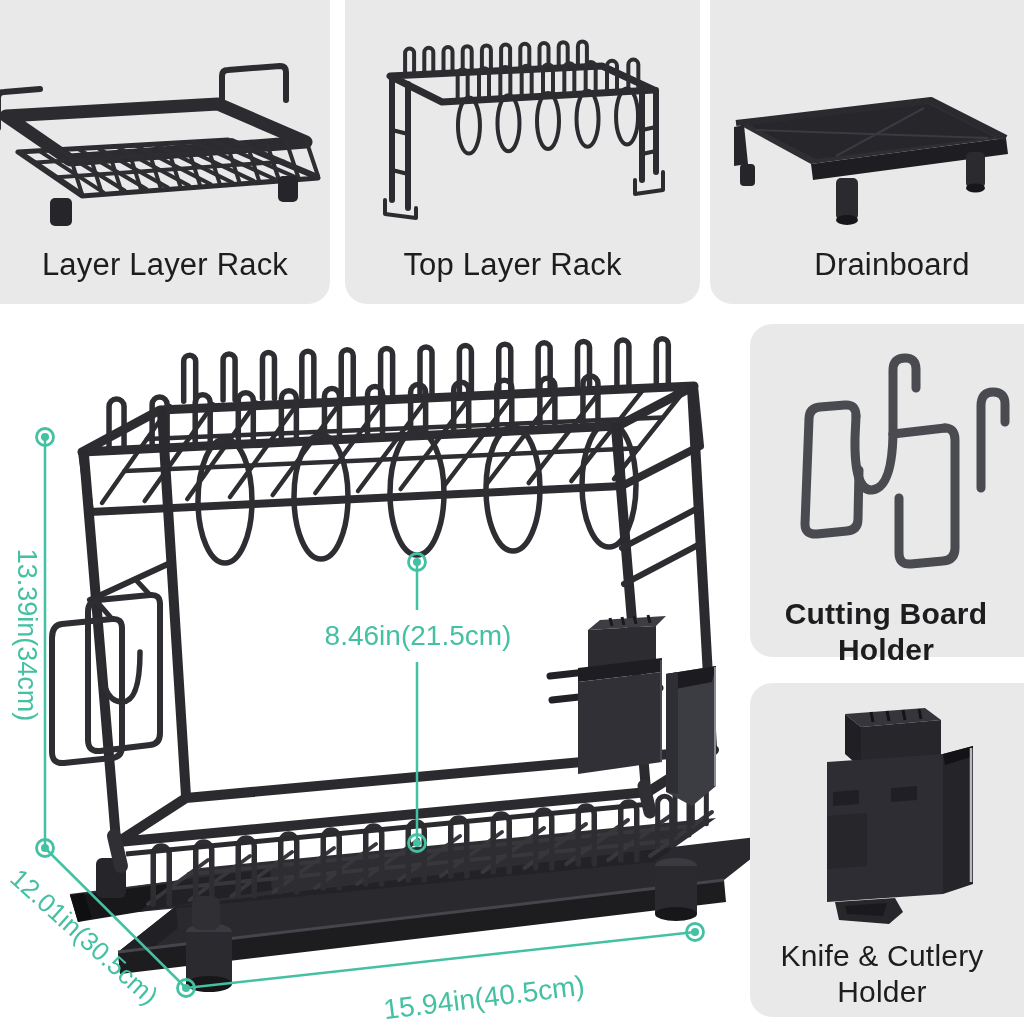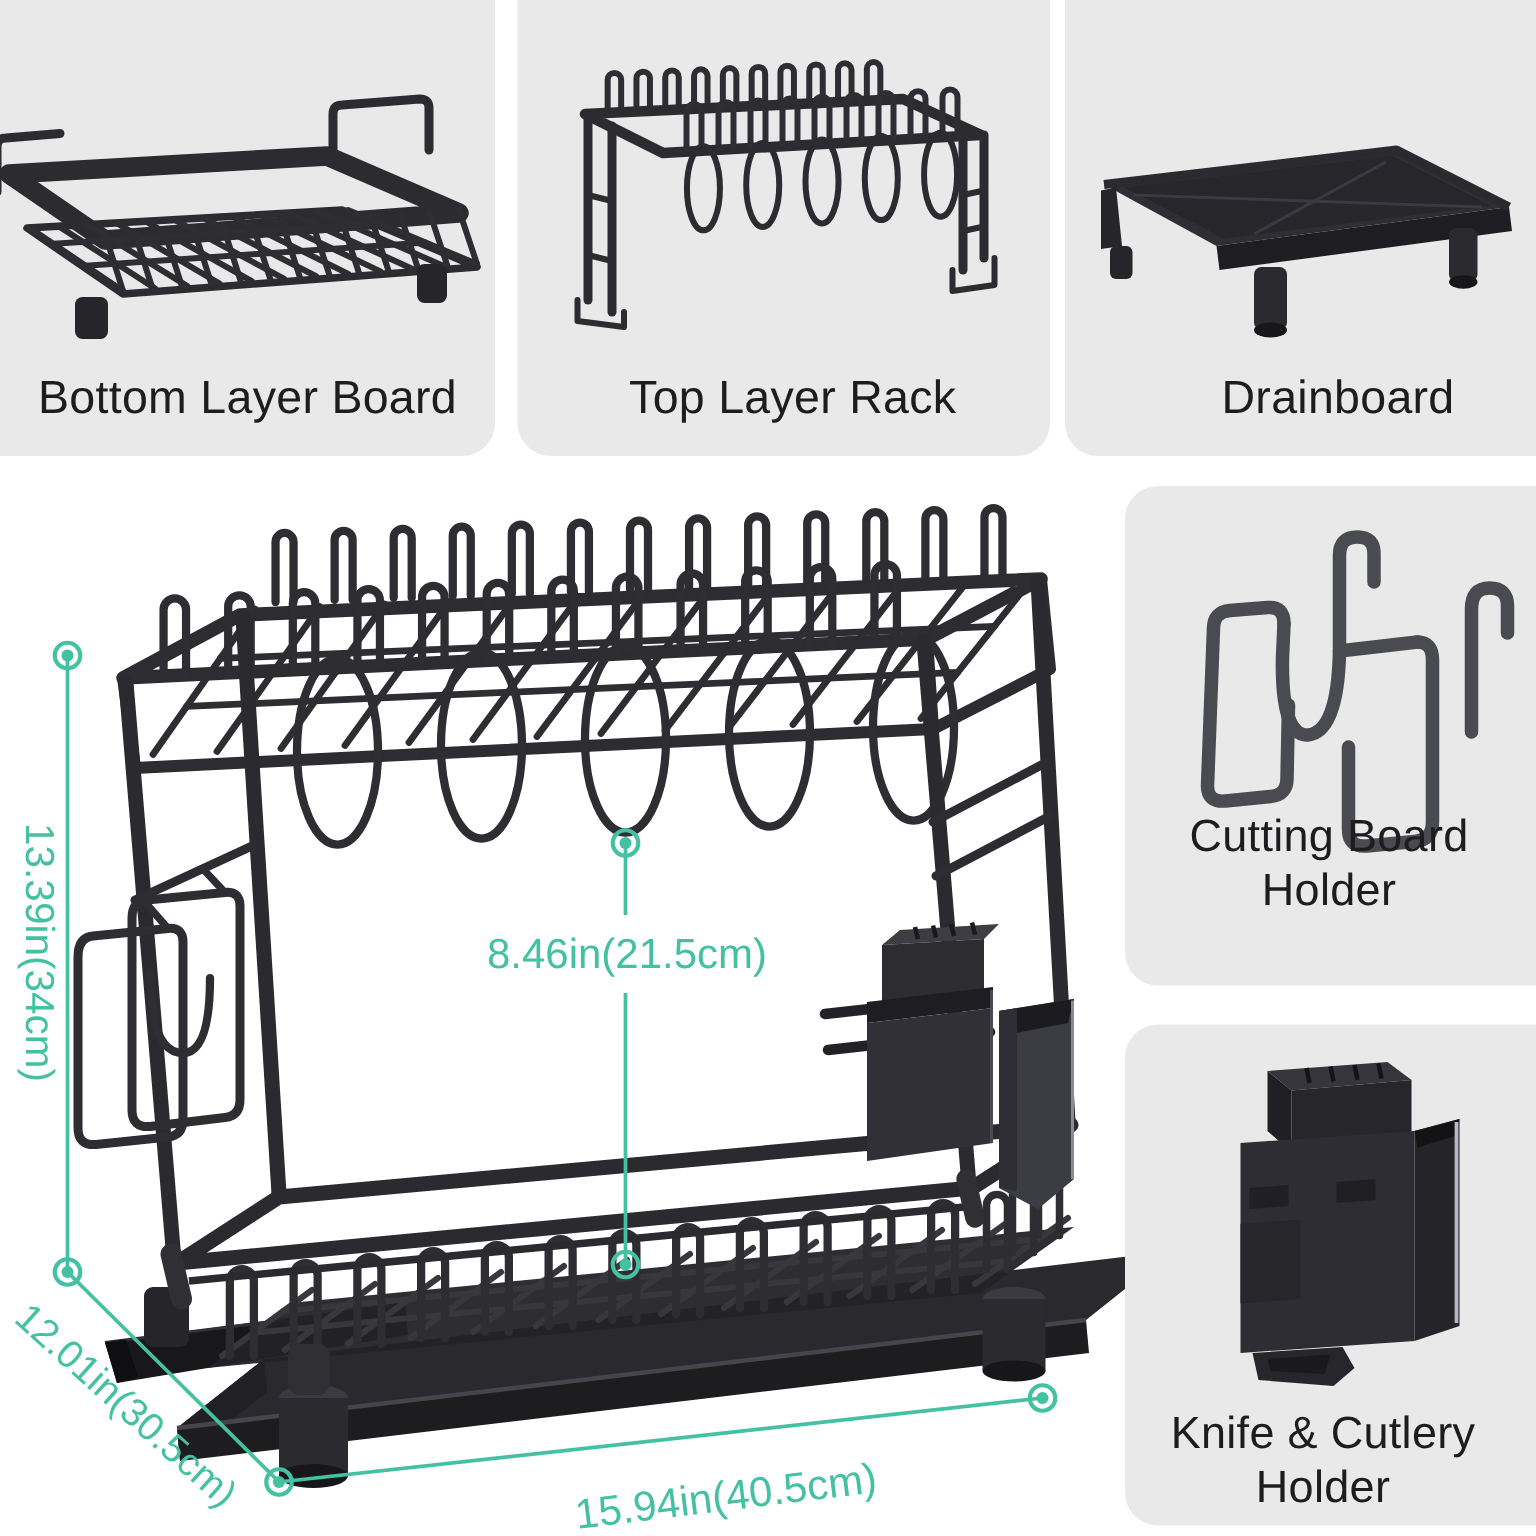--- a/index.html
+++ b/index.html
@@ -352,22 +352,22 @@
       <circle cx="417" cy="562" r="4" fill="#44c0a2"></circle>
       <circle cx="417" cy="843" r="8.5" fill="none" stroke="#44c0a2" stroke-width="2.8"></circle>
       <circle cx="417" cy="843" r="4" fill="#44c0a2"></circle>
       <circle cx="186" cy="988" r="8.5" fill="none" stroke="#44c0a2" stroke-width="2.8"></circle>
       <circle cx="186" cy="988" r="4" fill="#44c0a2"></circle>
       <circle cx="695" cy="932" r="8.5" fill="none" stroke="#44c0a2" stroke-width="2.8"></circle>
       <circle cx="695" cy="932" r="4" fill="#44c0a2"></circle>
     </g>
 </svg>
 
-<div class="card-label" style="left:0;top:246px;width:330px;">Bottom Layer Board</div>
-<div class="card-label" style="left:351px;top:246px;width:355px;">Top Layer Rack</div>
+<div class="card-label" style="left:0;top:246px;width:330px;">Layer Layer Rack</div>
+<div class="card-label" style="left:335px;top:246px;width:355px;">Top Layer Rack</div>
 <div class="card-label" style="left:710px;top:246px;width:364px;">Drainboard</div>
-<div class="card-label two-line" style="left:752px;top:540px;width:268px;">Cutting Board Holder</div>
+<div class="card-label two-line" style="left:752px;top:596px;width:268px;font-weight:bold;">Cutting Board Holder</div>
 <div class="card-label two-line" style="left:748px;top:938px;width:268px;">Knife &amp; Cutlery Holder</div>
 
 <div class="dim-label" style="left:26px;top:635px;transform:translate(-50%,-50%) rotate(90deg);font-size:27px;">13.39in(34cm)</div>
 <div class="dim-label" style="left:418px;top:636px;transform:translate(-50%,-50%);text-align:center;">8.46in(21.5cm)</div>
 <div class="dim-label" style="left:84px;top:937px;transform:translate(-50%,-50%) rotate(42deg);font-size:26px;">12.01in(30.5cm)</div>
 <div class="dim-label" style="left:484px;top:998px;transform:translate(-50%,-50%) rotate(-7deg);">15.94in(40.5cm)</div>
 
 </body></html>

